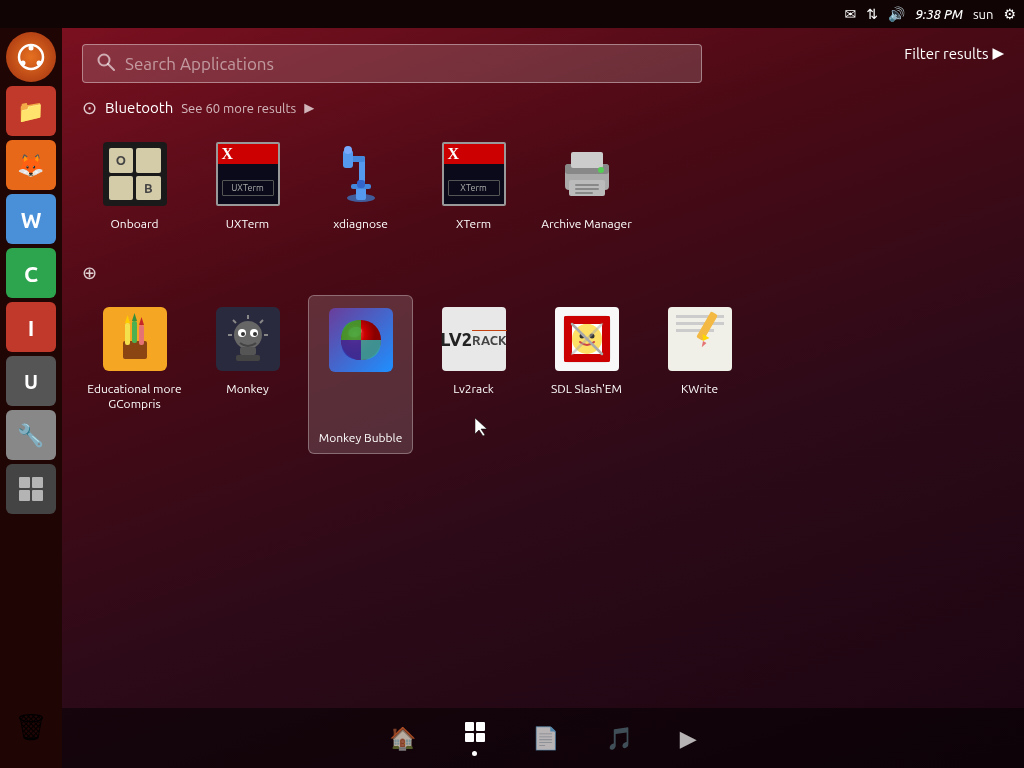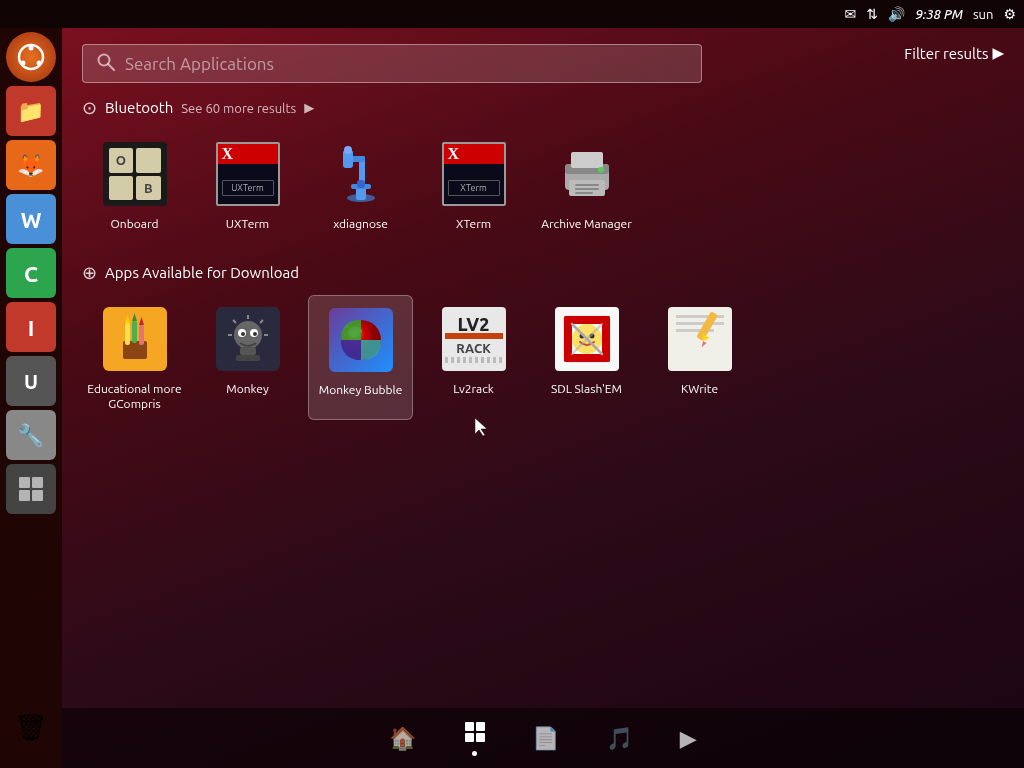--- a/index.html
+++ b/index.html
@@ -191,20 +191,21 @@
       flex-direction: column;
       align-items: center;
       cursor: pointer;
       padding: 8px 4px;
       border-radius: 6px;
       transition: background 0.15s;
     }
     .app-item.selected {
       background: rgba(255,255,255,0.15);
       border: 1px solid rgba(255,255,255,0.3);
+      gap: 48px;
     }
     .app-icon-box {
       width: 72px;
       height: 72px;
       display: flex;
       align-items: center;
       justify-content: center;
       margin-bottom: 6px;
       border-radius: 6px;
       overflow: hidden;
@@ -414,21 +415,20 @@
         <span class="app-label">Archive Manager</span>
       </div>
 
 
     </div>
   </div>
 
   <div class="section" style="margin-top: 8px;">
     <div class="section-header">
       <span class="check-circle">⊕</span>
-      <span>Apps Available for Download</span>
     </div>
     <div class="app-grid">
 
       <div class="app-item">
         <div class="app-icon-box">
           <div style="background:#f5a623; width:64px; height:64px; border-radius:6px; display:flex; align-items:center; justify-content:center; position:relative;">
 
             <svg width="52" height="52" viewBox="0 0 52 52">
               <rect x="14" y="28" width="24" height="18" rx="2" fill="#8B4513"></rect>
 
@@ -492,23 +492,23 @@
               <path d="M26 26 L26 46 Q6 46 6 26 Z" fill="#33a" opacity="0.85"></path>
               <path d="M26 26 L46 26 Q46 46 26 46 Z" fill="#3aa" opacity="0.85"></path>
             </svg>
           </div>
         </div>
         <span class="app-label">Monkey Bubble</span>
       </div>
 
       <div class="app-item">
         <div class="app-icon-box">
-          <div style="background:#e8e8e8; width:64px; height:64px; border-radius:4px; display:flex; flex-direction:column; align-items:center; justify-content:center; padding:3px;">
+          <div style="background:#e8e8e8; width:64px; height:64px; border-radius:4px; display:flex; flex-direction:row; align-items:center; justify-content:center; padding:3px;">
             <div style="font-size:18px; font-weight:900; color:#222; line-height:1;">LV2</div>
-            <div style="font-size:13px; font-weight:bold; color:#444; border-top:6px solid #c2410c; padding-top:2px; width:100%; text-align:center;">RACK</div>
+            <div style="font-size:13px; font-weight:bold; color:#444; border-top:1px solid #c2410c; padding-top:2px; width:100%; text-align:center;">RACK</div>
             <div style="height:6px; width:100%; background:repeating-linear-gradient(90deg, #bbb 0px, #bbb 3px, #e8e8e8 3px, #e8e8e8 6px); margin-top:2px;"></div>
           </div>
         </div>
         <span class="app-label">Lv2rack</span>
       </div>
 
       <div class="app-item">
         <div class="app-icon-box">
           <div style="background:#f8f8f8; width:64px; height:64px; border-radius:4px; display:flex; align-items:center; justify-content:center;">
             <svg width="54" height="54" viewBox="0 0 54 54">

